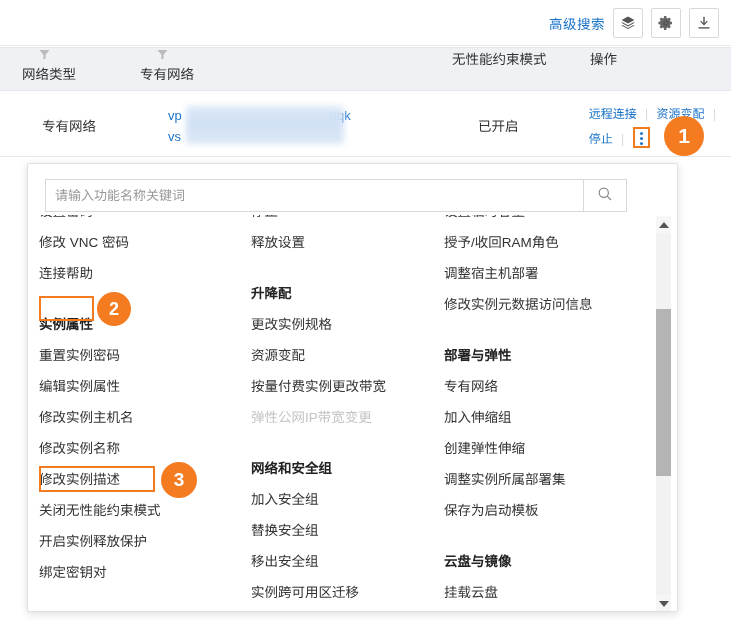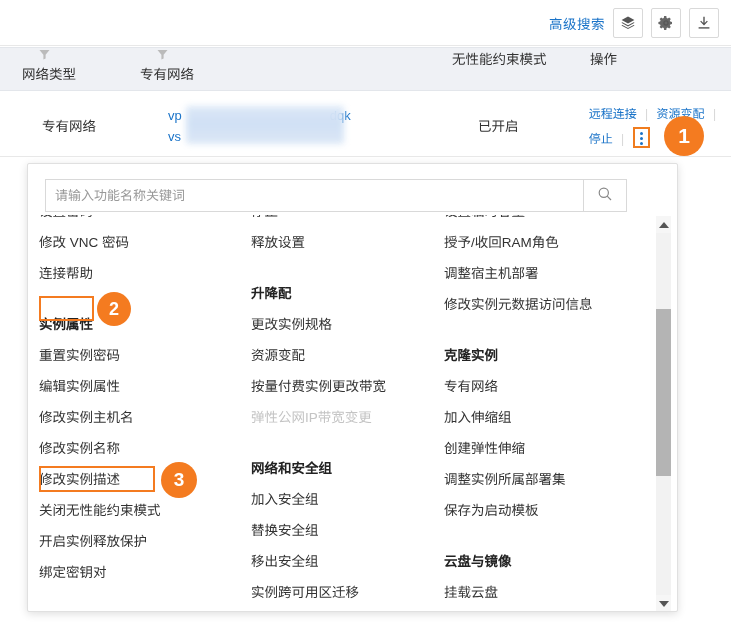--- a/index.html
+++ b/index.html
@@ -282,21 +282,21 @@
             <div class="mi">移出安全组</div>
             <div class="mi">实例跨可用区迁移</div>
             <div class="mi">绑定辅助弹性网卡</div>
           </div>
         <div class="col col-2">
             <div class="mi">设置临时容量</div>
             <div class="mi">授予/收回RAM角色</div>
             <div class="mi">调整宿主机部署</div>
             <div class="mi">修改实例元数据访问信息</div>
             <div class="mi spacer"></div>
-            <div class="mi group">克隆实例</div>
+            <div class="mi group">部署与弹性</div>
             <div class="mi">专有网络</div>
             <div class="mi">加入伸缩组</div>
             <div class="mi">创建弹性伸缩</div>
             <div class="mi">调整实例所属部署集</div>
             <div class="mi">保存为启动模板</div>
             <div class="mi spacer"></div>
             <div class="mi group">云盘与镜像</div>
             <div class="mi">挂载云盘</div>
             <div class="mi disabled">添加包年包月云盘</div>
           </div>

